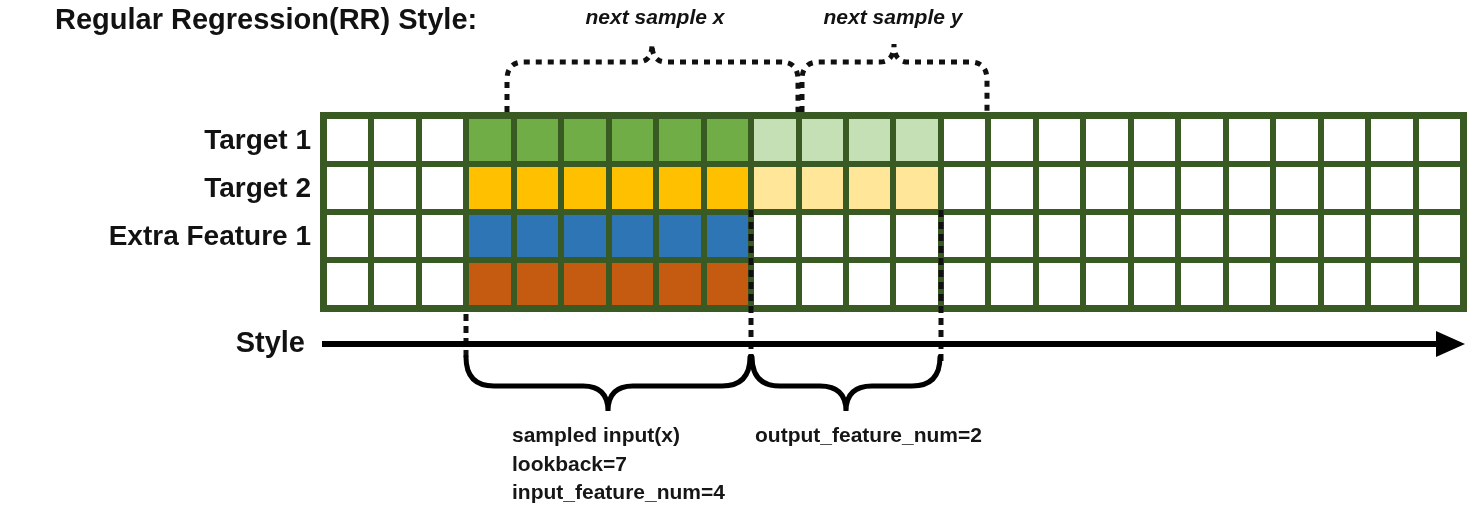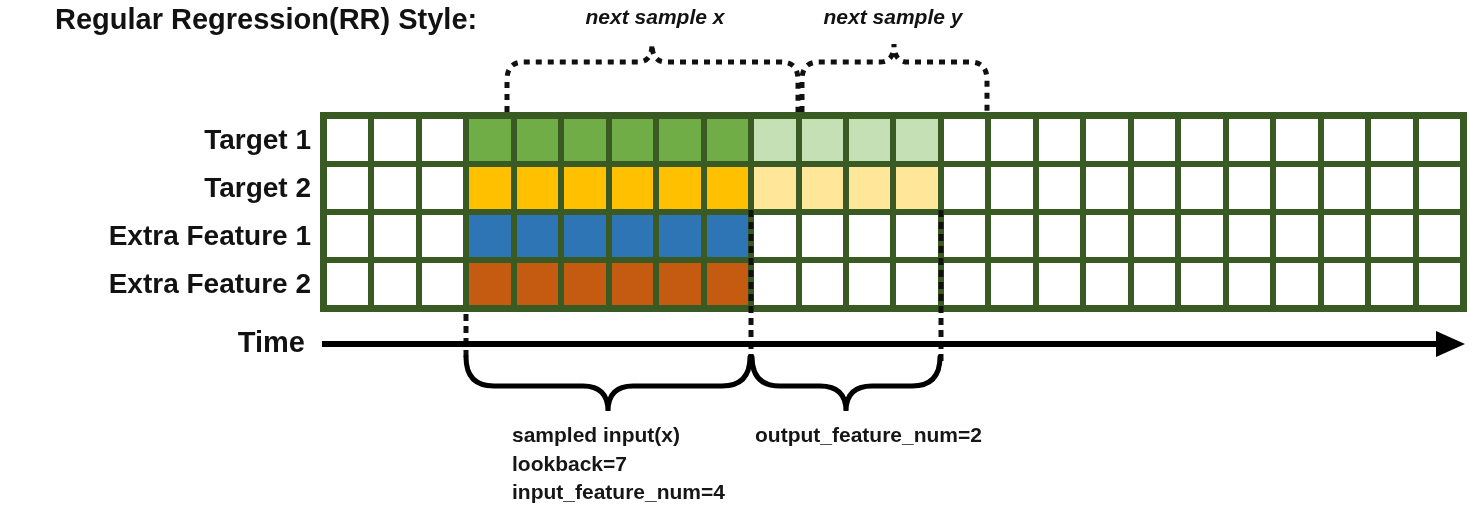--- a/index.html
+++ b/index.html
@@ -54,21 +54,20 @@
 <div id="canvas">
 
   <div class="title">Regular Regression(RR) Style:</div>
 
   <div class="next-label ny">next sample y</div>
   <div class="next-label nx">next sample x</div>
 
   <div class="row-label rl0">Target 1</div>
   <div class="row-label rl1">Target 2</div>
   <div class="row-label rl2">Extra Feature 1</div>
-  <div class="row-label rl3">Extra Feature 2</div>
 
   <div id="grid">
       <div class="cell" style="background: rgb(255, 255, 255);"></div>
       <div class="cell" style="background: rgb(255, 255, 255);"></div>
       <div class="cell" style="background: rgb(255, 255, 255);"></div>
       <div class="cell" style="background: rgb(112, 173, 71);"></div>
       <div class="cell" style="background: rgb(112, 173, 71);"></div>
       <div class="cell" style="background: rgb(112, 173, 71);"></div>
       <div class="cell" style="background: rgb(112, 173, 71);"></div>
       <div class="cell" style="background: rgb(112, 173, 71);"></div>
@@ -155,21 +154,21 @@
       <div class="cell" style="background: rgb(255, 255, 255);"></div>
       <div class="cell" style="background: rgb(255, 255, 255);"></div>
       <div class="cell" style="background: rgb(255, 255, 255);"></div>
       <div class="cell" style="background: rgb(255, 255, 255);"></div>
       <div class="cell" style="background: rgb(255, 255, 255);"></div>
       <div class="cell" style="background: rgb(255, 255, 255);"></div>
       <div class="cell" style="background: rgb(255, 255, 255);"></div>
       <div class="cell" style="background: rgb(255, 255, 255);"></div>
     </div>
 
-  <div class="time-label">Time</div>
+  <div class="time-label">Style</div>
 
   <div class="ann-block ann-input">
     <div>sampled input(x)</div>
     <div>lookback=7</div>
     <div>input_feature_num=4</div>
   </div>
   <div class="ann-block ann-output">
     <div>output_feature_num=2</div>
   </div>
 

